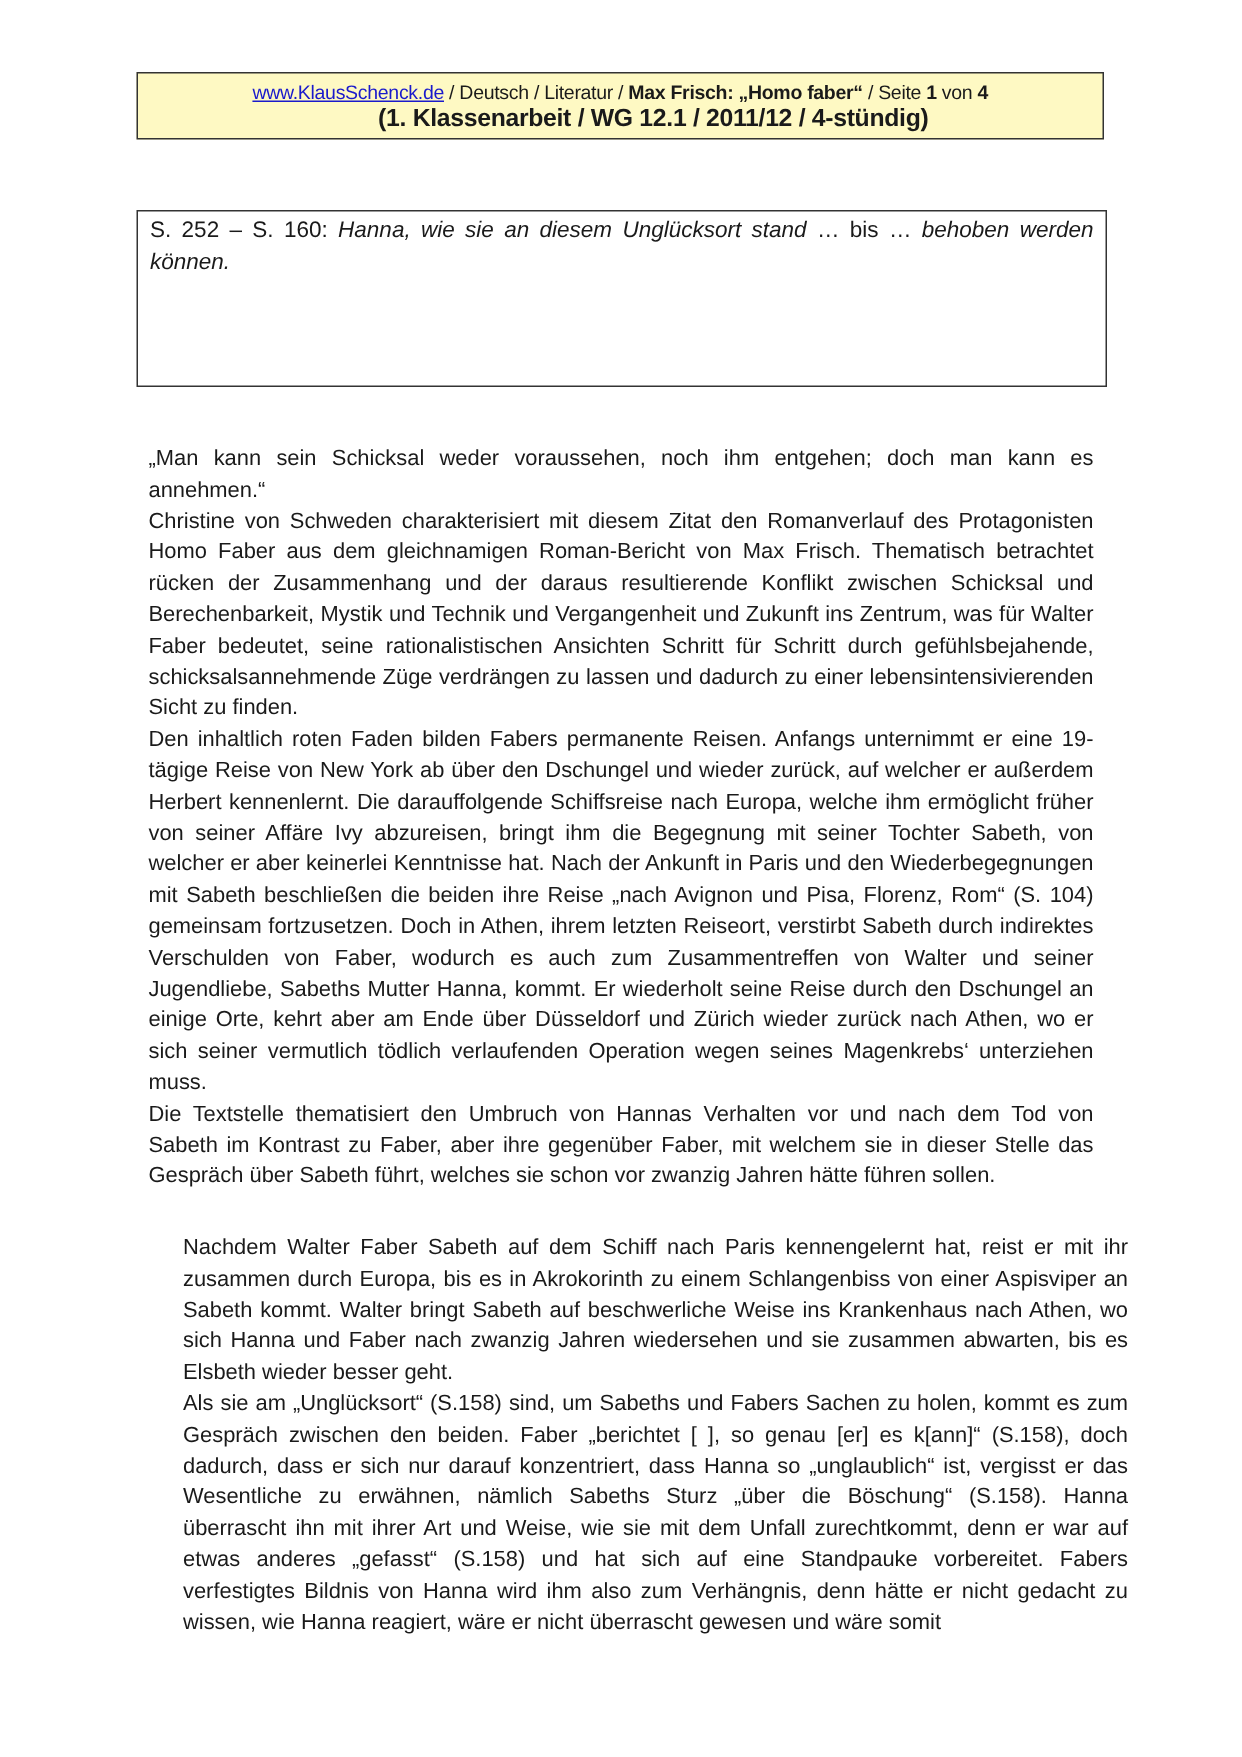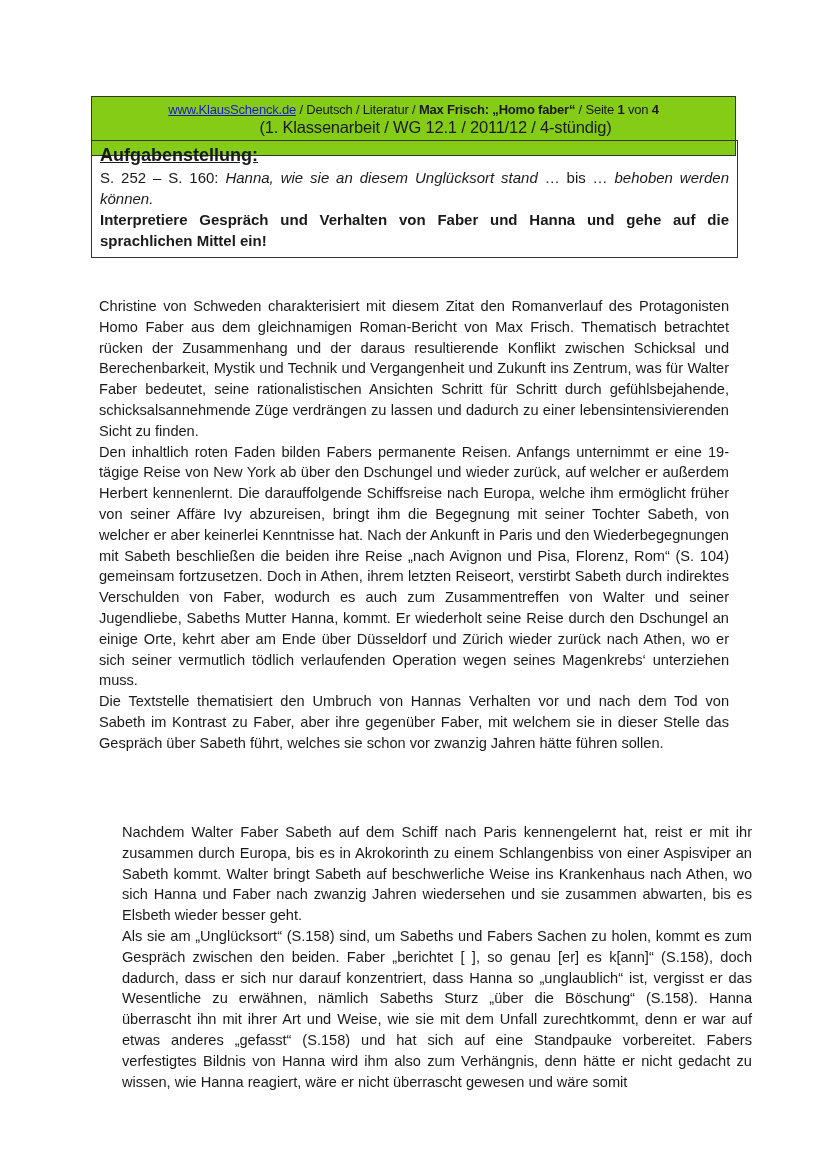--- a/index.html
+++ b/index.html
@@ -1,23 +1,23 @@
 <!DOCTYPE html>
 <html><head>
   <meta charset="utf-8">
   <style>
     html, body { margin: 0; padding: 0; background: #ffffff; }
     body { width: 828px; height: 1171px; position: relative; overflow: hidden;
       font-family: "Liberation Sans", sans-serif; color: #1a1a1a; }
-    .header-box { position: absolute; left: 91px; top: 48px; width: 645px; height: 60px;
-      background: #84cc16; border: 1.5px solid #333; box-sizing: border-box; text-align: center; margin-top: 48px; }
+    .header-box { position: absolute; left: 91px; top: 48px; width: 645px; height: 45px;
+      background: #fef9c3; border: 1.5px solid #333; box-sizing: border-box; text-align: center; }
     .header-line1 { font-size: 13px; margin-top: 5px; letter-spacing: -0.2px; }
     .header-line1 a { color: #1a1acc; text-decoration: underline; }
     .header-line1 b { font-weight: bold; }
-    .header-line2 { font-size: 16.5px; font-weight: normal; margin-top: 1px; letter-spacing: -0.2px; padding-left: 44px; }
+    .header-line2 { font-size: 16.5px; font-weight: bold; margin-top: 1px; letter-spacing: -0.2px; padding-left: 44px; }
     .task-box { position: absolute; left: 91px; top: 140px; width: 647px; height: 118px;
       border: 1.5px solid #333; box-sizing: border-box; padding: 2px 8px 0 8px; }
     .task-title { font-size: 18px; font-weight: bold; text-decoration: underline; line-height: 24px; }
     .task-line { font-size: 15px; line-height: 21px; text-align: justify; }
     .task-line i { }
     .task-bold { font-size: 15px; line-height: 21px; font-weight: bold; text-align: justify; }
     .body-text { position: absolute; left: 99px; width: 630px; font-size: 14.6px; line-height: 20.8px;
       text-align: justify; }
     .body-text p { margin: 0; }
     #block1 { top: 296px; }
@@ -25,26 +25,25 @@
   </style>
 </head>
 <body>
 
 <div class="header-box">
   <div class="header-line1"><a href="#">www.KlausSchenck.de</a><span> / Deutsch / Literatur / </span><b>Max Frisch: „Homo faber“</b><span> / Seite </span><b>1</b><span> von </span><b>4</b></div>
   <div class="header-line2">(1. Klassenarbeit / WG 12.1 / 2011/12 / 4-stündig)</div>
 </div>
 
 <div class="task-box">
-  <div class="task-title">Aufgabenstellung:</div>
   <div class="task-line"><span>S. 252 – S. 160: </span><i>Hanna, wie sie an diesem Unglücksort stand</i><span> … bis … </span><i>behoben werden können.</i></div>
-  <div class="task-bold">Interpretiere Gespräch und Verhalten von Faber und Hanna und gehe auf die sprachlichen Mittel ein!</div>
 </div>
 
 <div class="body-text" id="block1">
+  <p>„Man kann sein Schicksal weder voraussehen, noch ihm entgehen; doch man kann es annehmen.“</p>
   <p>Christine von Schweden charakterisiert mit diesem Zitat den Romanverlauf des Protagonisten Homo Faber aus dem gleichnamigen Roman-Bericht von Max Frisch. Thematisch betrachtet rücken der Zusammenhang und der daraus resultierende Konflikt zwischen Schicksal und Berechenbarkeit, Mystik und Technik und Vergangenheit und Zukunft ins Zentrum, was für Walter Faber bedeutet, seine rationalistischen Ansichten Schritt für Schritt durch gefühlsbejahende, schicksalsannehmende Züge verdrängen zu lassen und dadurch zu einer lebensintensivierenden Sicht zu finden.</p>
   <p>Den inhaltlich roten Faden bilden Fabers permanente Reisen. Anfangs unternimmt er eine 19-tägige Reise von New York ab über den Dschungel und wieder zurück, auf welcher er außerdem Herbert kennenlernt. Die darauffolgende Schiffsreise nach Europa, welche ihm ermöglicht früher von seiner Affäre Ivy abzureisen, bringt ihm die Begegnung mit seiner Tochter Sabeth, von welcher er aber keinerlei Kenntnisse hat. Nach der Ankunft in Paris und den Wiederbegegnungen mit Sabeth beschließen die beiden ihre Reise „nach Avignon und Pisa, Florenz, Rom“ (S. 104) gemeinsam fortzusetzen. Doch in Athen, ihrem letzten Reiseort, verstirbt Sabeth durch indirektes Verschulden von Faber, wodurch es auch zum Zusammentreffen von Walter und seiner Jugendliebe, Sabeths Mutter Hanna, kommt. Er wiederholt seine Reise durch den Dschungel an einige Orte, kehrt aber am Ende über Düsseldorf und Zürich wieder zurück nach Athen, wo er sich seiner vermutlich tödlich verlaufenden Operation wegen seines Magenkrebs‘ unterziehen muss.</p>
   <p>Die Textstelle thematisiert den Umbruch von Hannas Verhalten vor und nach dem Tod von Sabeth im Kontrast zu Faber, aber ihre gegenüber Faber, mit welchem sie in dieser Stelle das Gespräch über Sabeth führt, welches sie schon vor zwanzig Jahren hätte führen sollen.</p>
 </div>
 
 <div class="body-text" id="block2">
   <p>Nachdem Walter Faber Sabeth auf dem Schiff nach Paris kennengelernt hat, reist er mit ihr zusammen durch Europa, bis es in Akrokorinth zu einem Schlangenbiss von einer Aspisviper an Sabeth kommt. Walter bringt Sabeth auf beschwerliche Weise ins Krankenhaus nach Athen, wo sich Hanna und Faber nach zwanzig Jahren wiedersehen und sie zusammen abwarten, bis es Elsbeth wieder besser geht.</p>
   <p>Als sie am „Unglücksort“ (S.158) sind, um Sabeths und Fabers Sachen zu holen, kommt es zum Gespräch zwischen den beiden. Faber „berichtet [ ], so genau [er] es k[ann]“ (S.158), doch dadurch, dass er sich nur darauf konzentriert, dass Hanna so „unglaublich“ ist, vergisst er das Wesentliche zu erwähnen, nämlich Sabeths Sturz „über die Böschung“ (S.158). Hanna überrascht ihn mit ihrer Art und Weise, wie sie mit dem Unfall zurechtkommt, denn er war auf etwas anderes „gefasst“ (S.158) und hat sich auf eine Standpauke vorbereitet. Fabers verfestigtes Bildnis von Hanna wird ihm also zum Verhängnis, denn hätte er nicht gedacht zu wissen, wie Hanna reagiert, wäre er nicht überrascht gewesen und wäre somit</p>
 </div>
 

